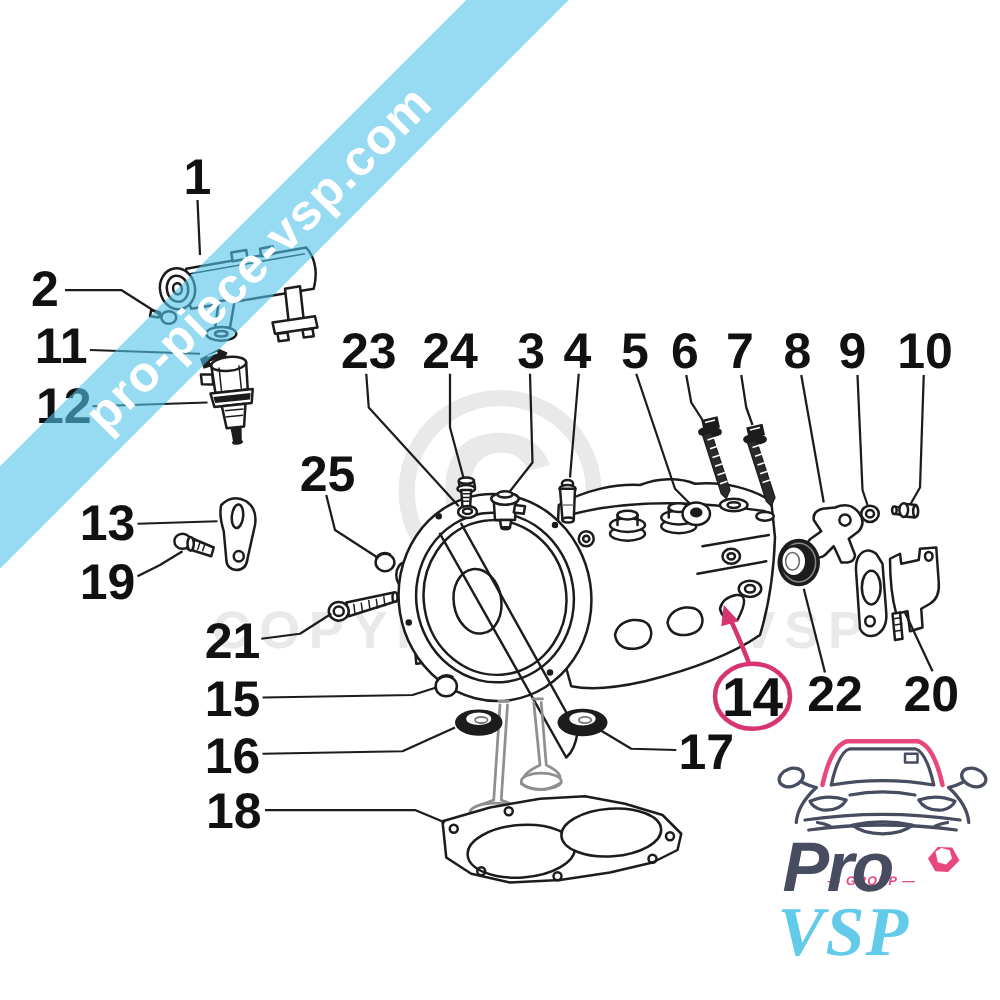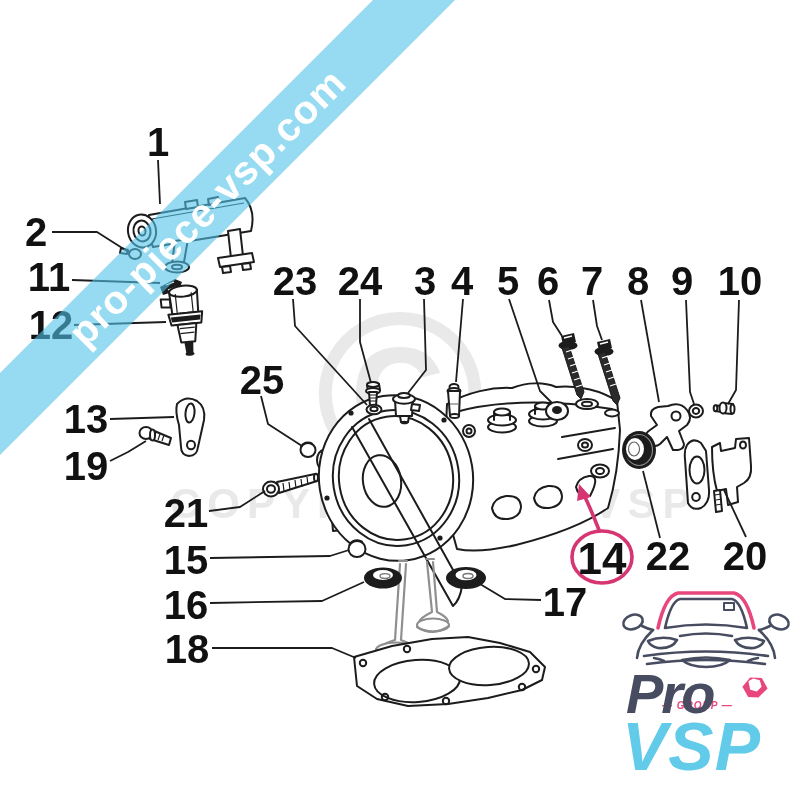--- a/index.html
+++ b/index.html
@@ -28,21 +28,21 @@
           font-size:40px;font-weight:700;letter-spacing:1px;white-space:nowrap;z-index:2;pointer-events:none;}
   
   .logo{position:absolute;left:612px;top:584px;width:190px;height:216px;z-index:3;}
   .logo .car{position:absolute;left:8px;top:0;}
   .logo .group{position:absolute;left:50px;top:86px;width:100px;
                color:var(--logo-accent,#e8477e);font-size:10px;font-weight:700;font-style:italic;letter-spacing:1px;margin-top:30px;}
   .logo .pro{position:absolute;left:14px;top:80px;color:var(--logo-dark,#474c60);
              font-size:56px;line-height:60px;font-weight:700;font-style:italic;letter-spacing:-2px;}
   .logo .hex{position:absolute;left:126px;top:84px;}
   .logo .vsp{position:absolute;left:10px;top:134px;color:var(--logo-blue,#63cbea);
-             font-size:68px;line-height:56px;font-weight:700;font-style:italic;letter-spacing:1px;}
+             font-size:56px;line-height:56px;font-weight:700;font-style:italic;letter-spacing:1px;font-family:Liberation Serif, serif;}
 </style>
 </head>
 <body>
 
 <div class="stage">
 
   <svg id="diagram" width="800" height="800" viewBox="0 0 800 800">
 
     <g>
       <text class="wm" x="400" y="393" font-size="230" font-weight="700" text-anchor="middle" dominant-baseline="central">©</text>

